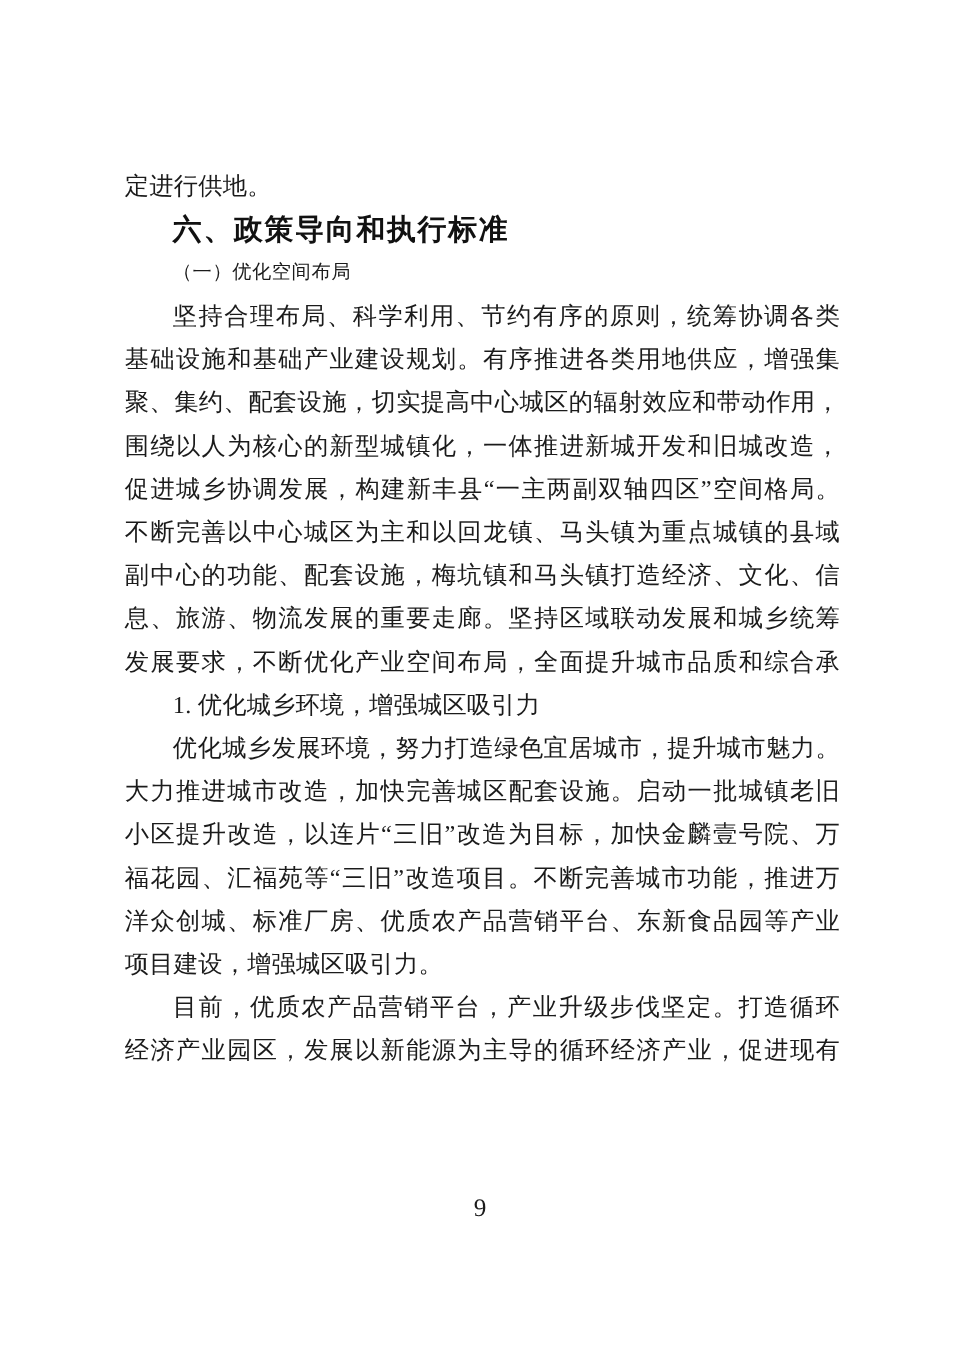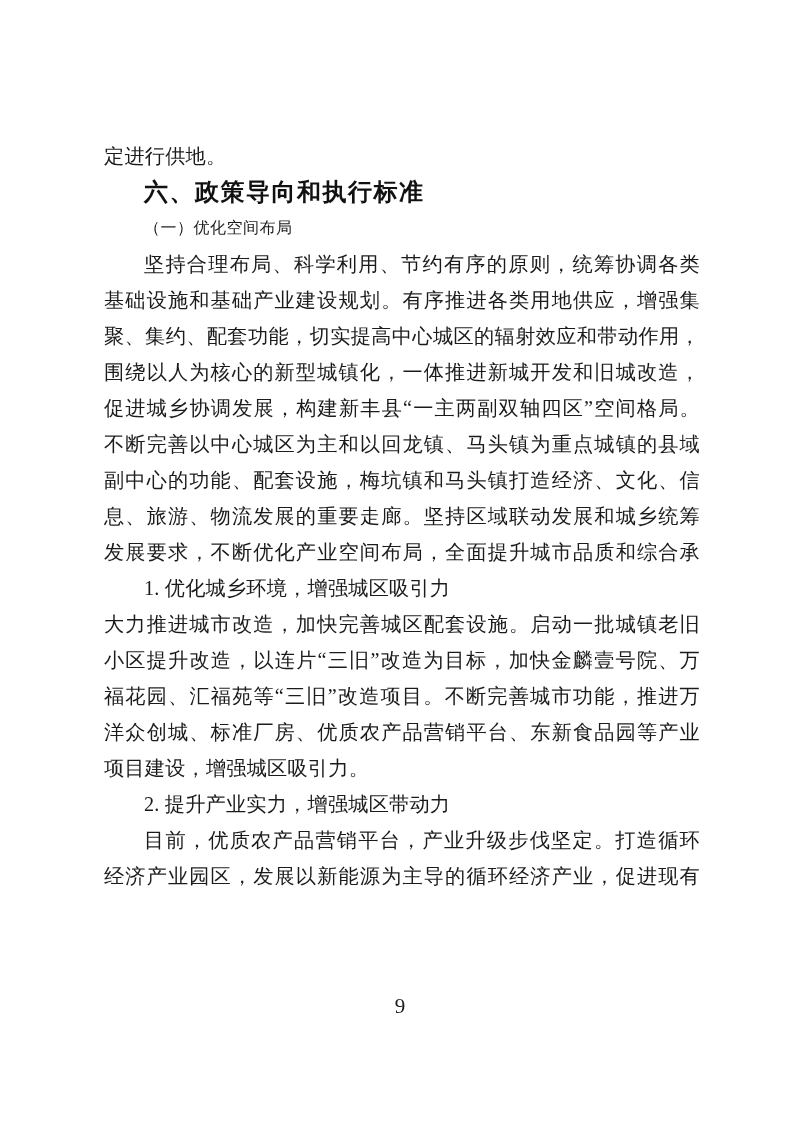--- a/index.html
+++ b/index.html
@@ -63,31 +63,31 @@
 </head>
 <body>
 
 <div class="page">
   <main class="doc" id="doc-body">
       <div class="line plain">定进行供地。</div>
       <div class="line h1 indent">六、政策导向和执行标准</div>
       <div class="line h2 indent">（一）优化空间布局</div>
       <div class="line just indent">坚持合理布局、科学利用、节约有序的原则，统筹协调各类</div>
       <div class="line just">基础设施和基础产业建设规划。有序推进各类用地供应，增强集</div>
-      <div class="line just">聚、集约、配套功能，切实提高中心城区的辐射效应和带动作用，</div>
+      <div class="line just">聚、集约、配套设施，切实提高中心城区的辐射效应和带动作用，</div>
       <div class="line just">围绕以人为核心的新型城镇化，一体推进新城开发和旧城改造，</div>
       <div class="line just">促进城乡协调发展，构建新丰县“一主两副双轴四区”空间格局。</div>
       <div class="line just">不断完善以中心城区为主和以回龙镇、马头镇为重点城镇的县域</div>
       <div class="line just">副中心的功能、配套设施，梅坑镇和马头镇打造经济、文化、信</div>
       <div class="line just">息、旅游、物流发展的重要走廊。坚持区域联动发展和城乡统筹</div>
       <div class="line just">发展要求，不断优化产业空间布局，全面提升城市品质和综合承</div>
       <div class="line sub indent">1. 优化城乡环境，增强城区吸引力</div>
+      <div class="line just indent">优化城乡发展环境，努力打造绿色宜居城市，提升城市魅力。</div>
       <div class="line just">大力推进城市改造，加快完善城区配套设施。启动一批城镇老旧</div>
       <div class="line just">小区提升改造，以连片“三旧”改造为目标，加快金麟壹号院、万</div>
       <div class="line just">福花园、汇福苑等“三旧”改造项目。不断完善城市功能，推进万</div>
       <div class="line just">洋众创城、标准厂房、优质农产品营销平台、东新食品园等产业</div>
       <div class="line plain">项目建设，增强城区吸引力。</div>
-      <div class="line sub indent">2. 提升产业实力，增强城区带动力</div>
       <div class="line just indent">目前，优质农产品营销平台，产业升级步伐坚定。打造循环</div>
       <div class="line just">经济产业园区，发展以新能源为主导的循环经济产业，促进现有</div>
     </main>
   <div class="pageno">9</div>
 </div>
 
 </body></html>

